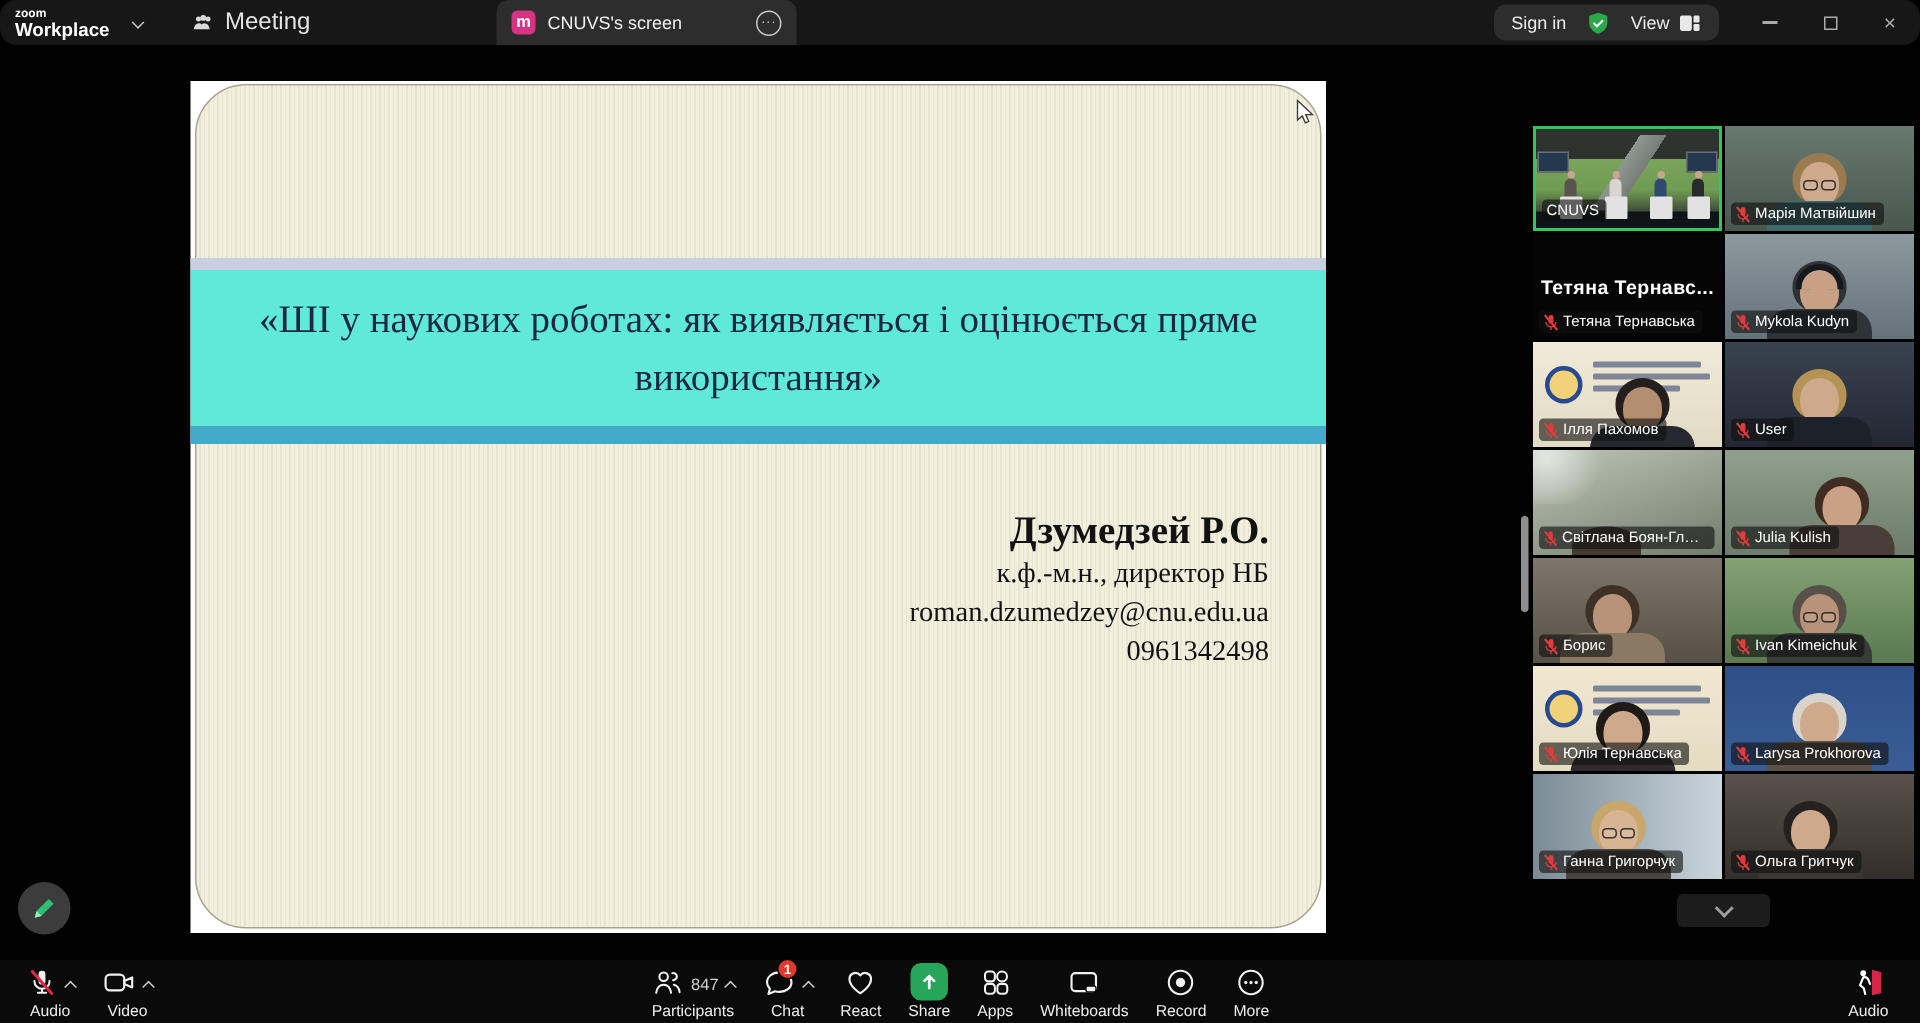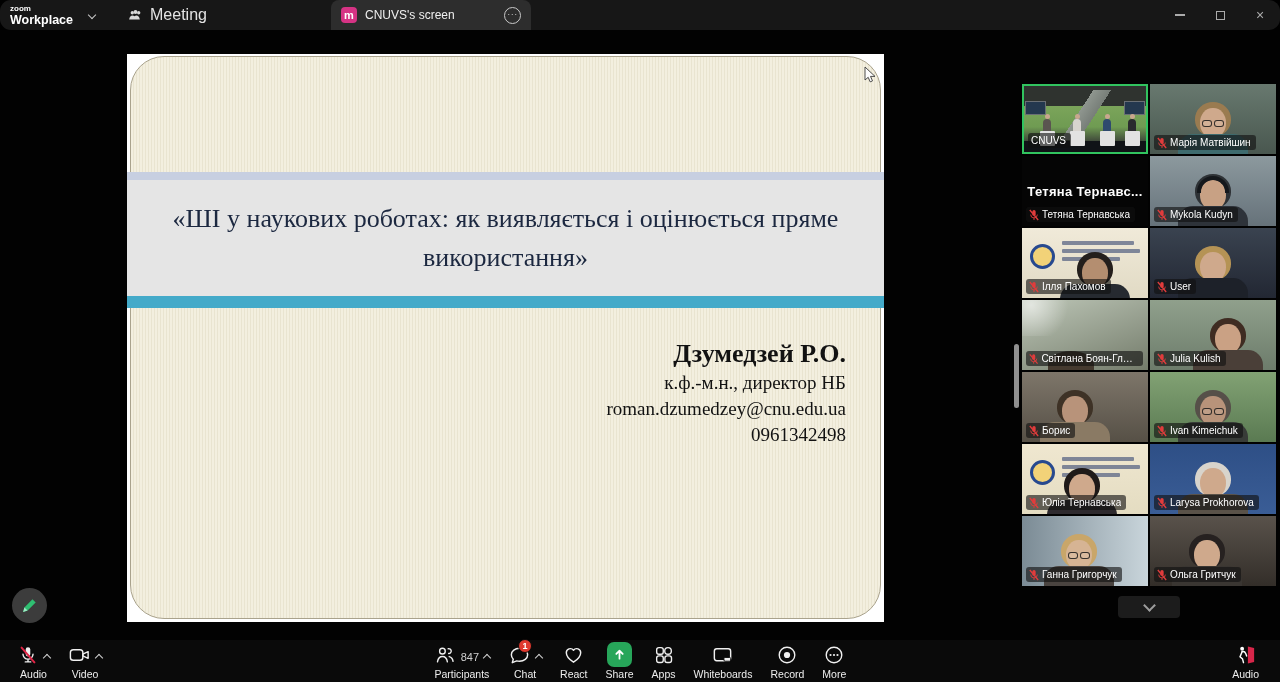--- a/index.html
+++ b/index.html
@@ -28,21 +28,21 @@
 
   
   .main { position:absolute; top:30px; left:0; width:1280px; height:610px; background:#020202; }
 
   
   .share { position:absolute; left:127px; top:24px; width:757px; height:568px; background:#fff; }
   .slide-stripes { position:absolute; left:3px; top:2px; right:3px; bottom:3px; border:1px solid #a9a28c; border-radius:34px;
     background:repeating-linear-gradient(90deg, #f3efdf 0 2px, #e9e4d0 2px 3px); }
   .band { position:absolute; left:0; top:118px; right:0; }
   .band-light { height:8px; background:#c7cfe1; }
-  .band-blue { height:116px; background:#e5e5e5; display:flex; align-items:center; justify-content:center; padding:0 34px; }
+  .band-blue { height:104px; background:#5eead4; display:flex; align-items:center; justify-content:center; padding:0 34px; }
   .band-teal { height:12px; background:#44aac9; }
   .slide-title { font-family:"Liberation Serif", serif; font-size:26px; line-height:39px; color:#1c2840; text-align:center; font-weight:500; }
   .presenter { position:absolute; right:38px; top:283px; text-align:right; font-family:"Liberation Serif", serif; color:#121212; }
   .p-name { font-size:26px; font-weight:700; line-height:33px; }
   .p-line { font-size:19px; line-height:26px; }
   .cursor { position:absolute; left:737px; top:12px; }
 
   .annotate { position:absolute; left:12px; top:558px; width:35px; height:35px; border-radius:50%; background:#3c3c3c; border:none; display:flex; align-items:center; justify-content:center; cursor:pointer; }
   .handle { position:absolute; left:1014px; top:314px; width:5px; height:64px; border-radius:3px; background:#8f8f8f; cursor:col-resize; }
 
@@ -130,20 +130,35 @@
     <span>Meeting</span>
   </div>
 
   <div class="tab-active">
     <span class="m-badge">m</span>
     <span>CNUVS's screen</span>
     <span class="tab-ellipsis">···</span>
   </div>
 
   <div class="tab-right">
+    <div class="signin-pill">
+      <button class="pill-btn">Sign in</button>
+      <svg width="17" height="17" viewBox="0 0 24 24">
+        <path d="M12 2l8.5 3v6.5c0 5-3.4 8.7-8.5 10.5C6.9 20.2 3.5 16.5 3.5 11.5V5z" fill="#2ba84a"></path>
+        <path d="M8.2 12.2l2.6 2.6 5-5" stroke="#fff" stroke-width="2" fill="none" stroke-linecap="round"></path>
+      </svg>
+      <button class="pill-btn">
+        <span>View</span>
+        <svg width="15" height="13" viewBox="0 0 16 14" fill="#e8e8e8">
+          <rect x="1" y="1.5" width="8.5" height="11" rx="1.5"></rect>
+          <rect x="10.7" y="1.5" width="4.3" height="5" rx="1"></rect>
+          <rect x="10.7" y="7.5" width="4.3" height="5" rx="1"></rect>
+        </svg>
+      </button>
+    </div>
     <div class="winctl">
       <button class="winbtn">
           <span class="minus-glyph"></span>
         </button>
       <button class="winbtn">
           <span class="max-glyph"></span>
         </button>
       <button class="winbtn">×</button>
     </div>
   </div>

